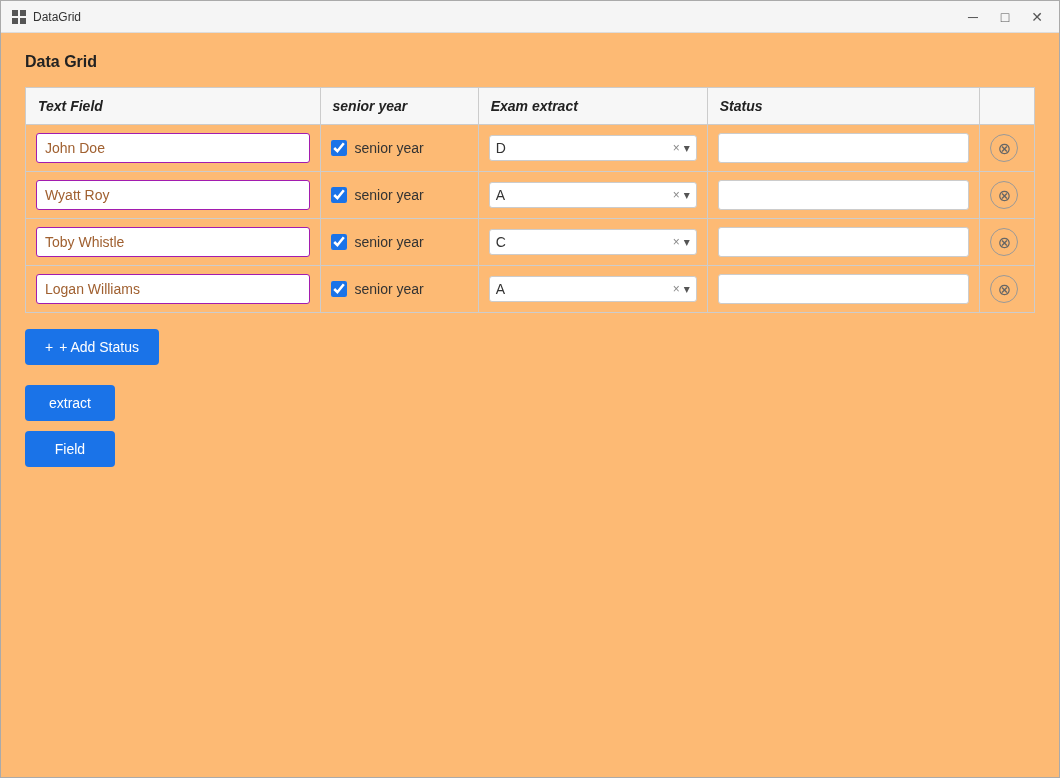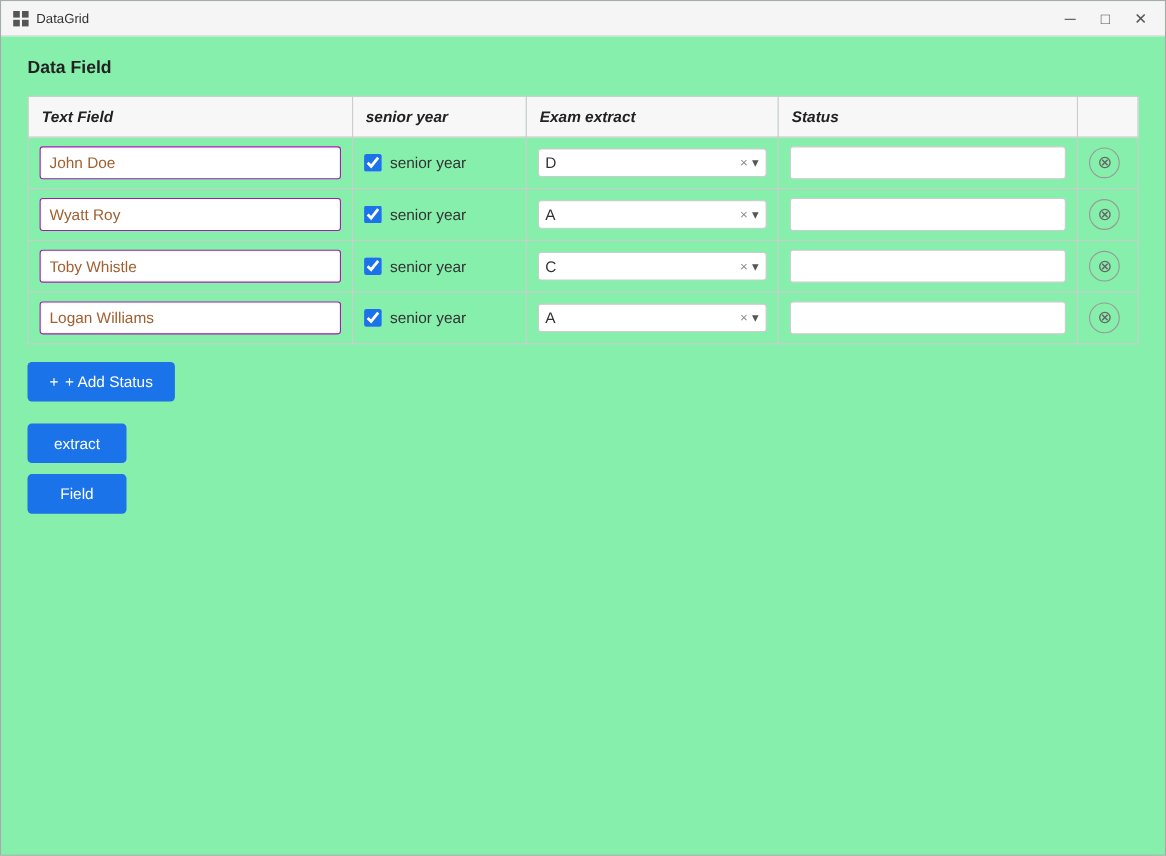--- a/index.html
+++ b/index.html
@@ -8,21 +8,21 @@
       font-size: 14px;
       background: #f0f0f0;
       display: flex;
       justify-content: center;
       align-items: center;
       min-height: 100vh;
     }
     .window {
       width: 1060px;
       height: 778px;
-      background: #86efac;
+      background: #fdba74;
       border: 1px solid #aaa;
       box-shadow: 0 2px 10px rgba(0,0,0,0.2);
       display: flex;
       flex-direction: column;
     }
     .title-bar {
       display: flex;
       align-items: center;
       justify-content: space-between;
       background: #f5f5f5;
@@ -218,21 +218,21 @@
       <span class="title-bar-title">DataGrid</span>
     </div>
     <div class="title-bar-controls">
       <button class="title-bar-btn">─</button>
       <button class="title-bar-btn">□</button>
       <button class="title-bar-btn">✕</button>
     </div>
   </div>
 
   <div class="window-content">
-    <div class="page-title">Data Field</div>
+    <div class="page-title">Data Grid</div>
 
     <table class="data-grid-table">
       <thead>
         <tr>
           <th class="col-text">Text Field</th>
           <th class="col-senior">senior year</th>
           <th class="col-exam">Exam extract</th>
           <th class="col-status">Status</th>
           <th class="col-action"></th>
         </tr>

